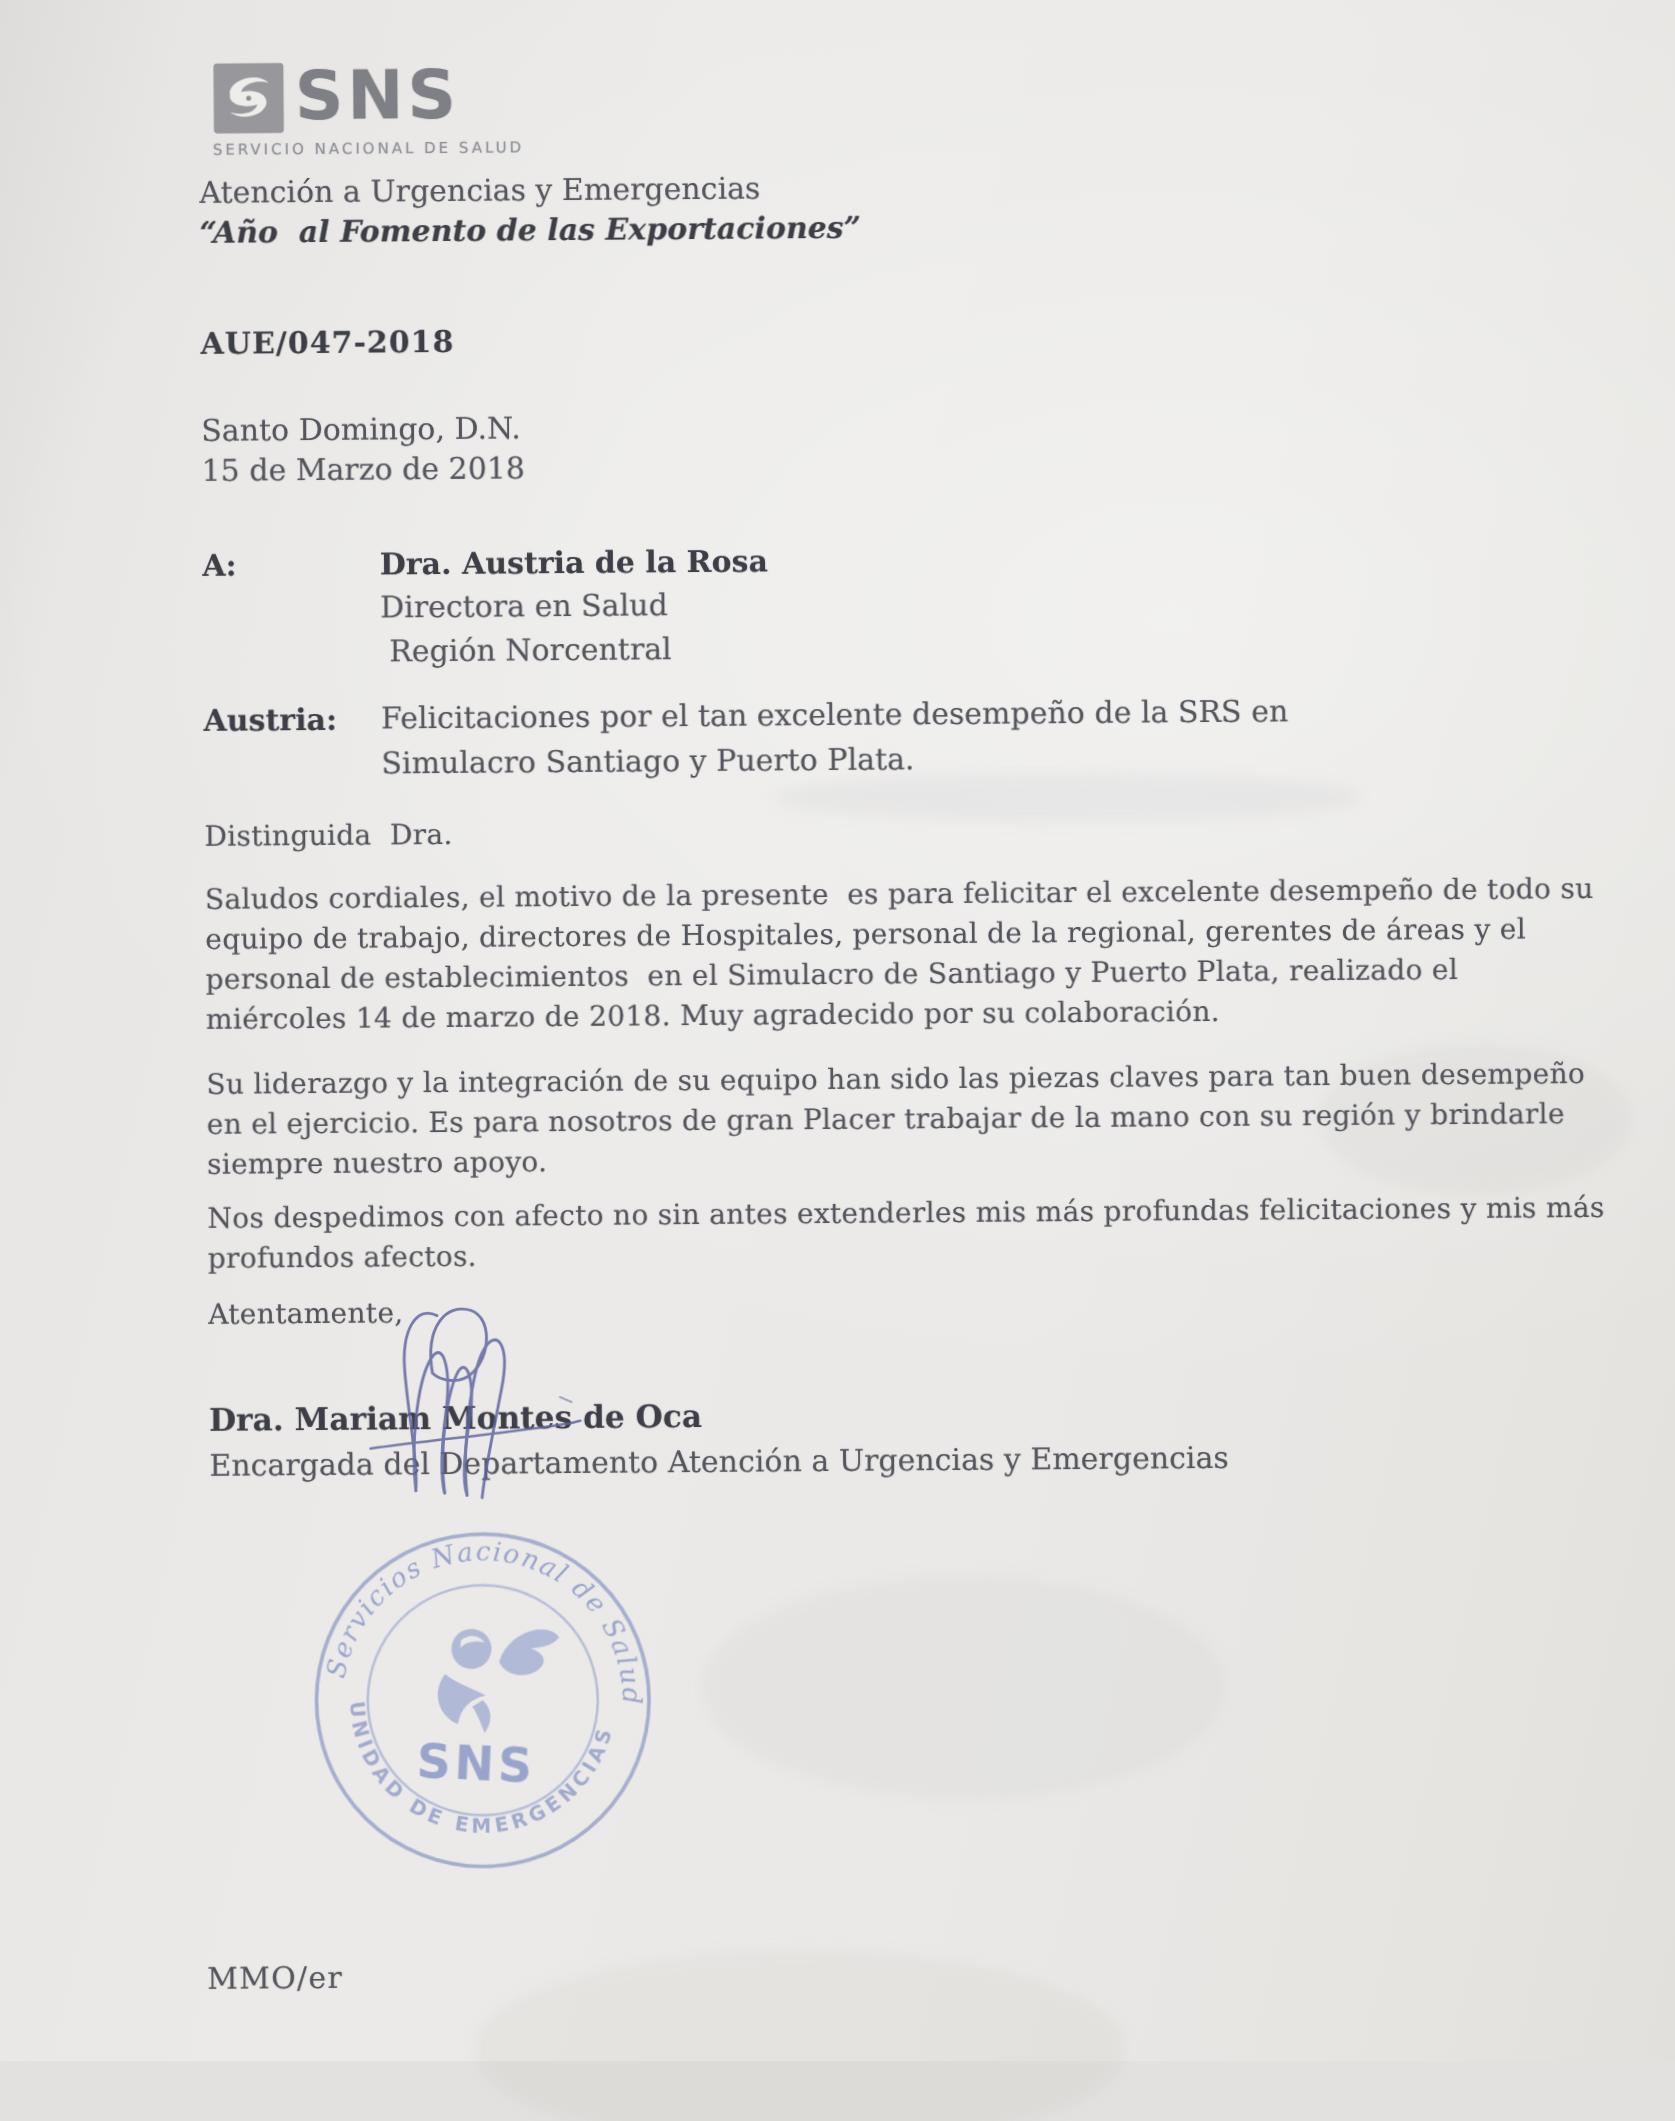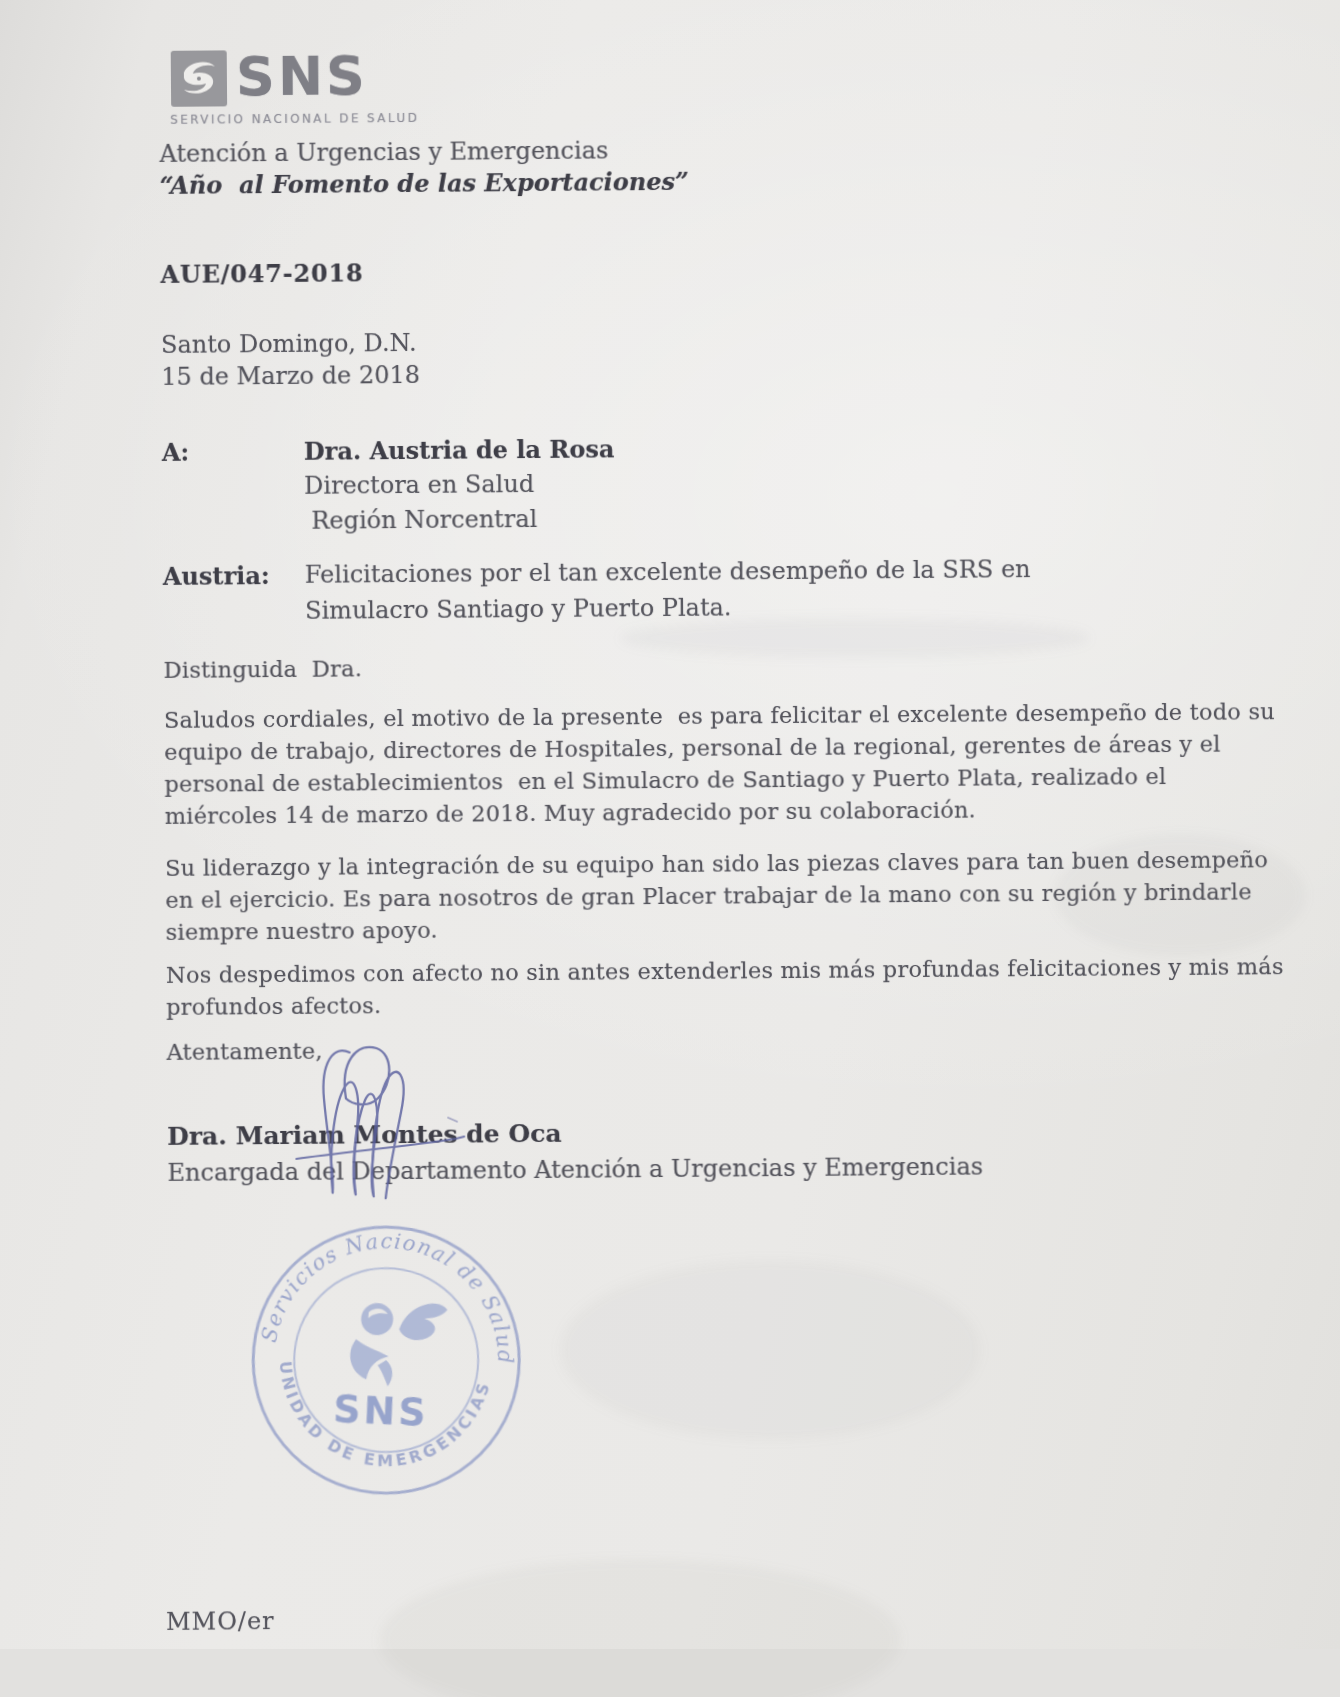--- a/index.html
+++ b/index.html
@@ -132,21 +132,21 @@
           <circle cx="137" cy="110" r="16" fill="#92a0cd"></circle>
           <path d="M 128,104 C 133,98 143,98 147,104 C 141,103 133,104 128,110 Z" fill="#e9e8e6"></path>
           <path d="M 160,118 C 166,92 196,82 206,94 C 201,102 190,104 184,105 C 194,107 198,113 194,119 C 186,130 166,130 160,118 Z" fill="#92a0cd"></path>
           <path d="M 118,132 C 108,148 116,166 132,171 C 133,158 140,150 152,146 C 140,141 126,138 118,132 Z" fill="#92a0cd"></path>
           <path d="M 150,150 C 158,156 160,166 154,176 C 150,168 146,160 142,156 Z" fill="#92a0cd"></path>
         </g>
         <text x="150" y="214" text-anchor="middle" font-family="DejaVu Sans, sans-serif" font-size="38" font-weight="bold" letter-spacing="3" fill="#8695c6" transform="rotate(-3 150 205)">SNS</text>
       </svg>
     </div>
 
-    <div class="abs h line" style="left:160px;top:1565px;letter-spacing:1px;margin-top:39px;">MMO/er</div>
+    <div class="abs h line" style="left:160px;top:1565px;letter-spacing:1px;">MMO/er</div>
 
   </div>
 
   <div class="smudge" style="left:620px;top:618px;width:470px;height:40px;background:rgba(110,110,122,0.055);"></div>
   <div class="smudge" style="left:1055px;top:835px;width:250px;height:120px;background:rgba(110,110,122,0.05);"></div>
   <div class="smudge" style="left:560px;top:1260px;width:420px;height:180px;background:rgba(120,115,105,0.045);"></div>
   <div class="smudge" style="left:380px;top:1560px;width:520px;height:160px;background:rgba(115,112,105,0.05);"></div>
 </div>
 
 </body></html>

